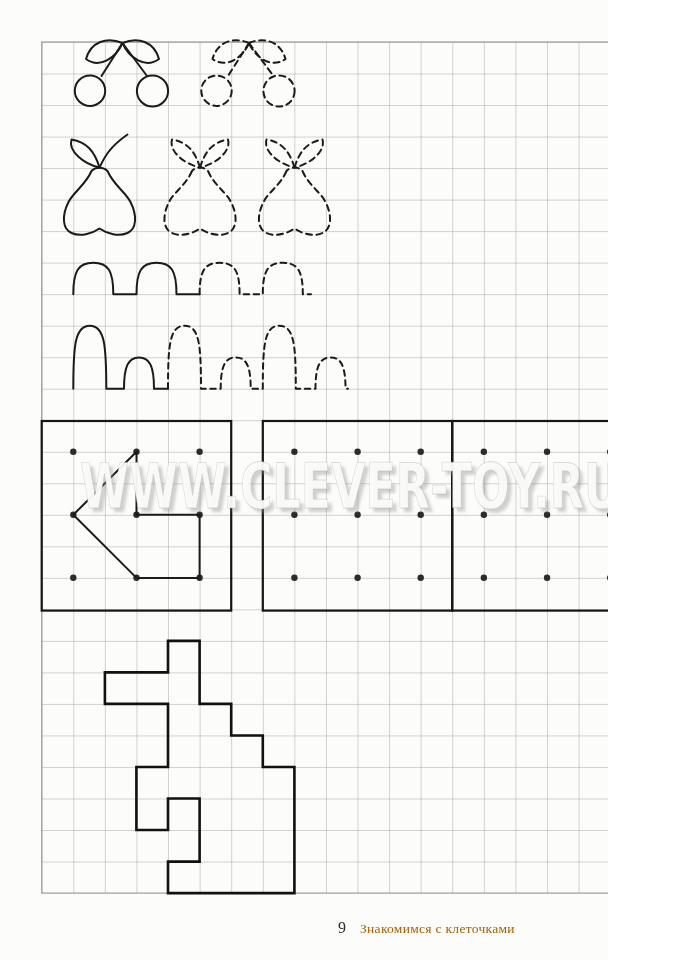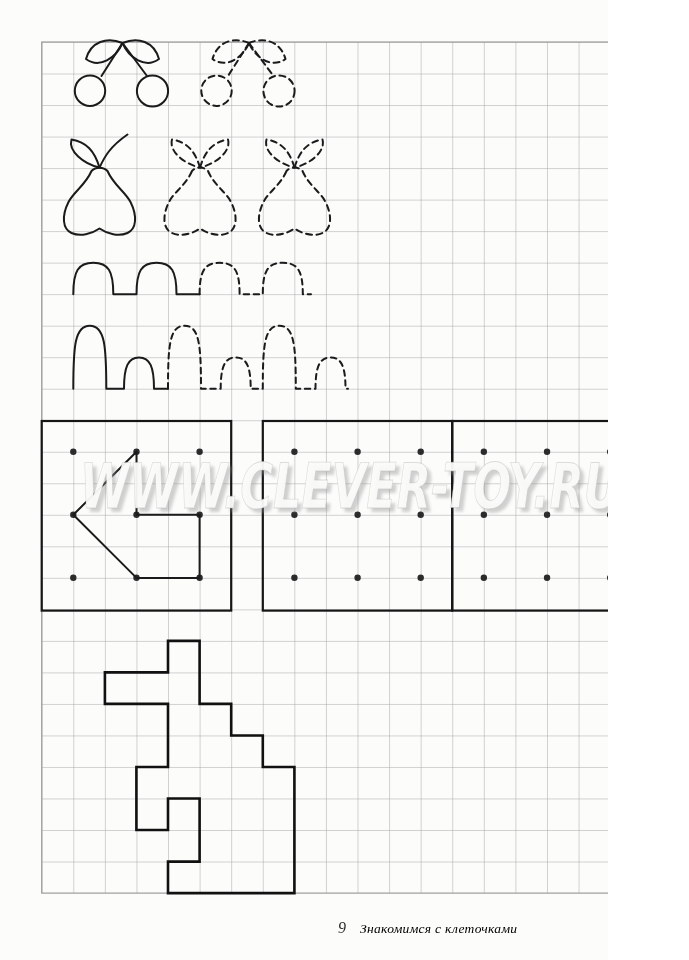--- a/index.html
+++ b/index.html
@@ -2,42 +2,41 @@
 <html><head>
 <meta charset="utf-8">
 <style>
   html,body{margin:0;padding:0;background:#ffffff;}
   .page{
     position:relative;
     width:608px;height:960px;
     background:#fcfcfb;
     overflow:hidden;
     font-family:"Liberation Serif", serif;
-    font-style:italic;
   }
   svg{display:block;position:absolute;left:0;top:0;}
   .gridline{stroke:#a5a5a5;stroke-width:1;fill:none;}
   .grid-border{stroke:#9d9d9d;stroke-width:1.2;fill:url(#gridp);}
   .ink{stroke:#1b1b1b;stroke-width:2;fill:none;stroke-linecap:round;stroke-linejoin:round;}
   .traced{stroke-dasharray:6 4.5;}
   .wave-traced{stroke-dasharray:5.5 4.5;}
   .boxline{stroke:#161616;stroke-width:2.2;fill:none;}
   .keyline{stroke:#111111;stroke-width:2.6;fill:none;stroke-linejoin:miter;}
   .dot{fill:#2b2b2b;stroke:none;}
   .arrowline{stroke:#1b1b1b;stroke-width:2;fill:none;stroke-linejoin:round;}
   .wm{font-family:"DejaVu Sans", sans-serif;font-weight:bold;font-size:63px;letter-spacing:0;}
   .wm-shadow{fill:#8e8e8e;opacity:0.40;}
   .wm-main{fill:#fbfbf9;opacity:0.95;stroke:#b9b9b9;stroke-opacity:0.5;stroke-width:0.8;}
   .scan-edge{position:absolute;top:6px;left:681px;width:2px;height:944px;background:#d4d4d4;opacity:.8;}
   .footer{
     position:absolute;left:338px;top:919px;
     display:flex;align-items:baseline;gap:14px;color:#2e2e2e;
   }
   .footer .pnum{font-size:16px;}
-  .footer .ptitle{font-size:13.5px;letter-spacing:.3px;color:#000000;}
+  .footer .ptitle{font-size:13.5px;letter-spacing:.3px;color:#a16207;}
 </style>
 </head>
 <body>
 
 <div class="page">
 
   <svg width="689" height="960" viewBox="0 0 689 960" xmlns="http://www.w3.org/2000/svg" xmlns:xlink="http://www.w3.org/1999/xlink">
 
     <defs>
       <pattern id="gridp" patternUnits="userSpaceOnUse" x="41.7" y="42" width="31.58" height="31.52">

